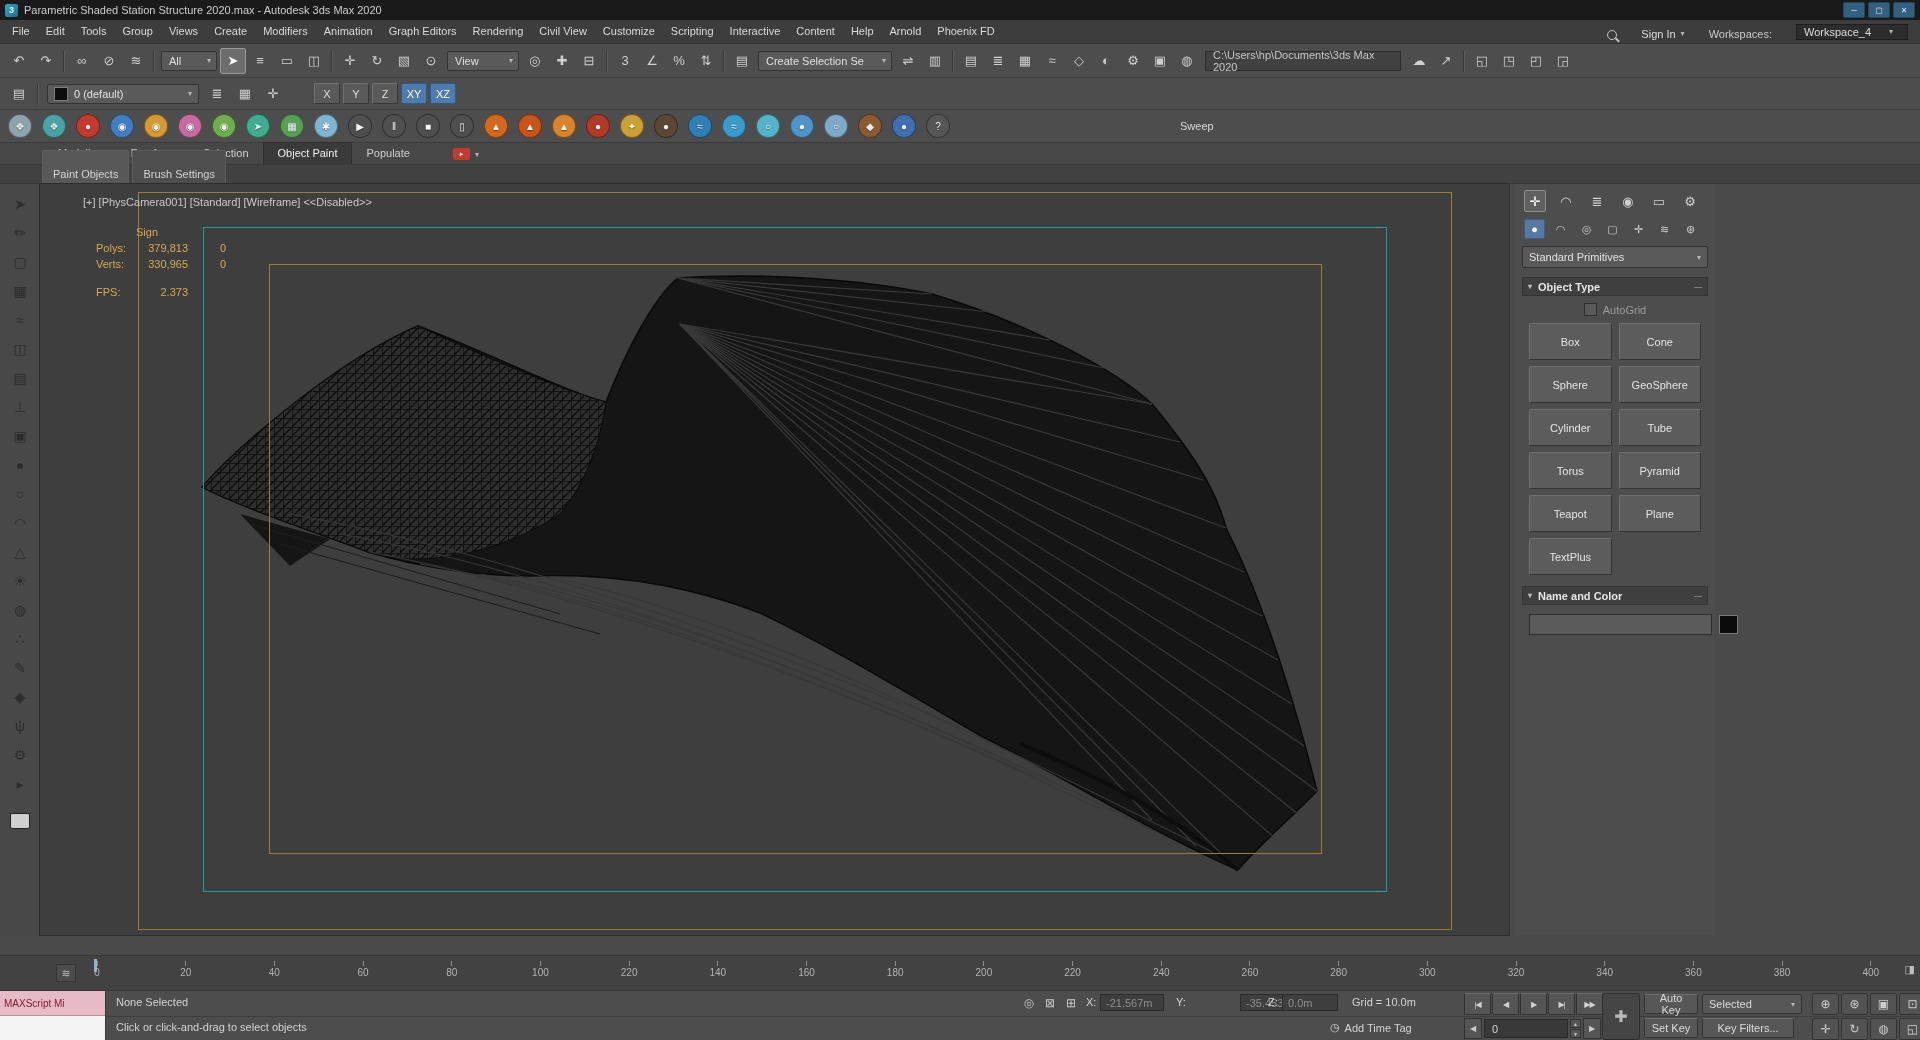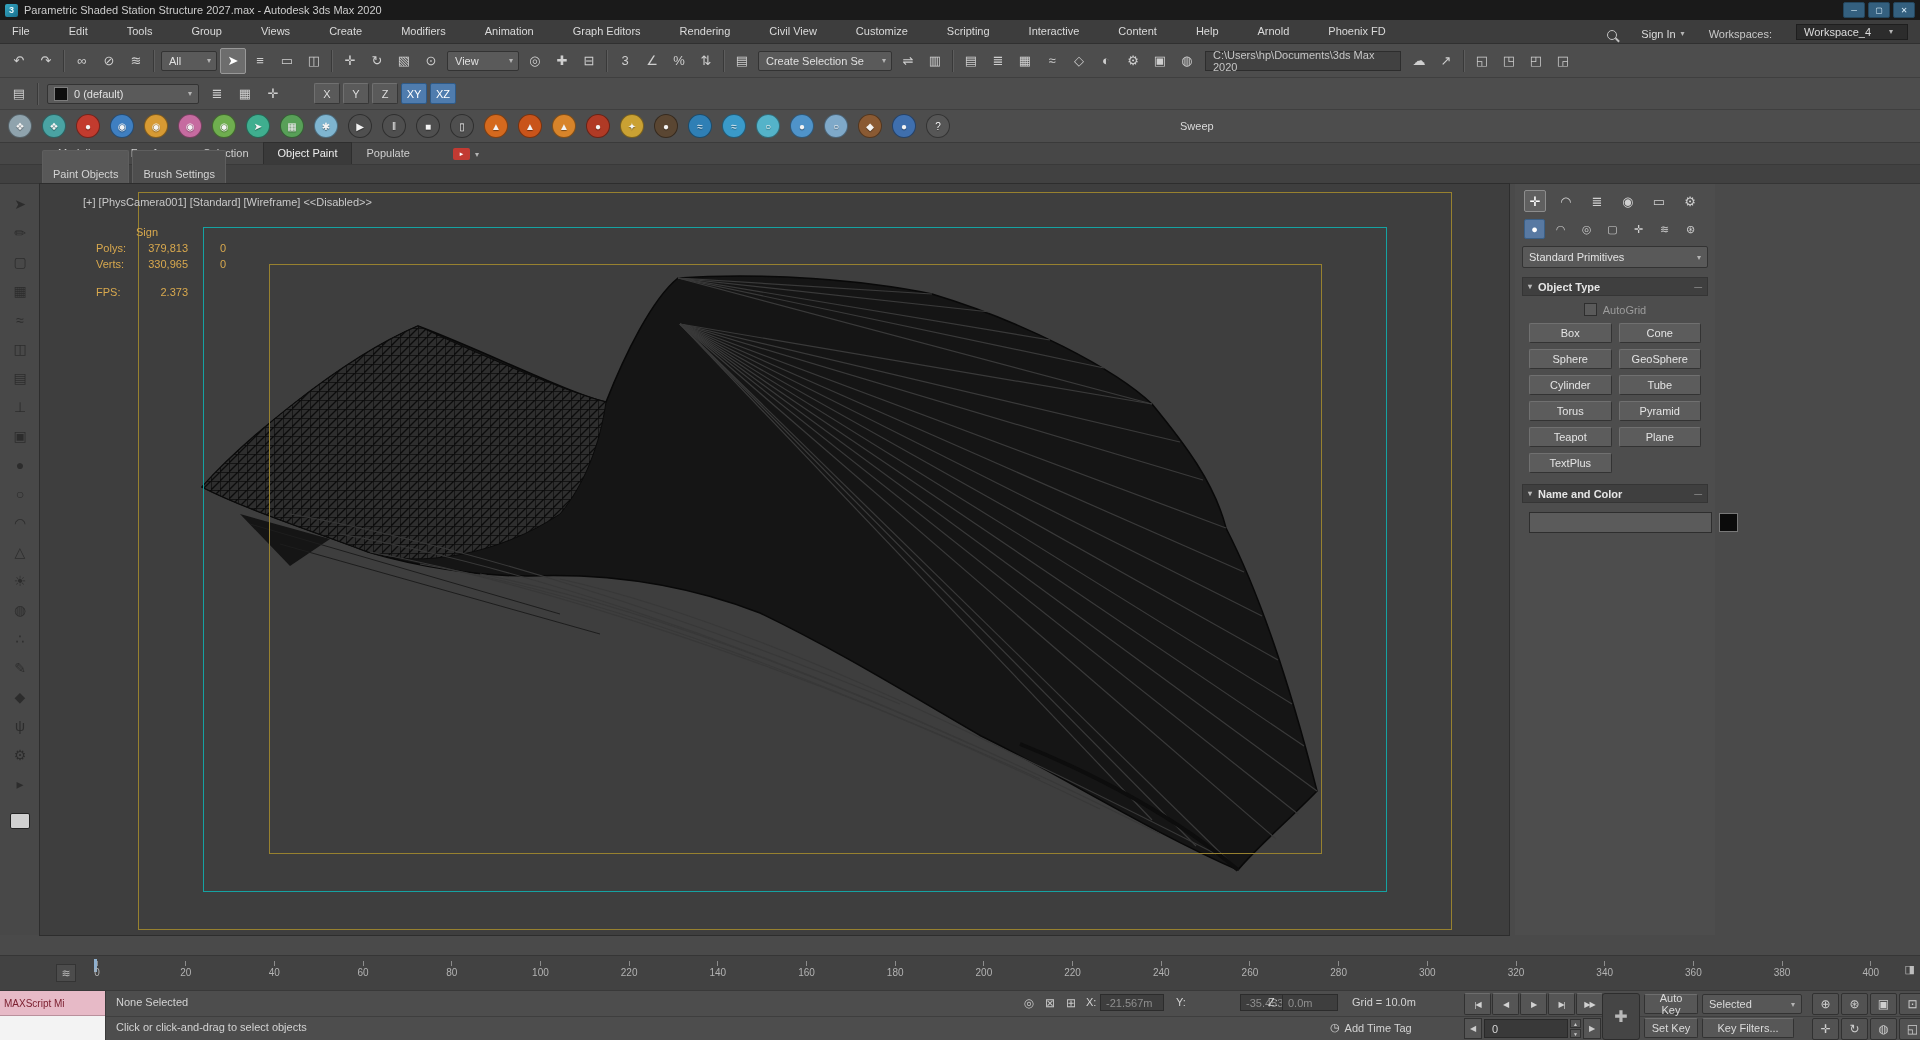--- a/index.html
+++ b/index.html
@@ -10,21 +10,21 @@
             display:flex;align-items:center;padding:0 5px;box-sizing:border-box;}
   .app-icon{width:13px;height:13px;border-radius:2px;background:linear-gradient(135deg,#35a7c2,#19708e);
             color:#eaf8fc;font-size:9px;font-weight:bold;display:inline-flex;align-items:center;justify-content:center;margin-right:6px;}
   .title-text{color:#cdcdcd;}
   .win-buttons{margin-left:auto;display:flex;gap:3px;}
   .win-btn{width:20px;height:14px;background:#34607f;border:1px solid #24465d;border-radius:2px;
            color:#d9edf9;font-size:8px;display:flex;align-items:center;justify-content:center;}
   
   .menubar{position:absolute;left:0;top:20px;width:100%;height:24px;background:#3d3d3d;border-bottom:1px solid #303030;
            display:flex;align-items:center;box-sizing:border-box;padding-left:4px;}
-  .menu-items{display:flex;gap:23px;}
+  .menu-items{display:flex;}
   .menu-item{padding:0 8px;line-height:23px;color:#dadada;}
   .menu-right{margin-left:auto;display:flex;align-items:flex-end;gap:24px;padding-right:12px;}
   .mag{position:relative;width:8px;height:8px;border:1.5px solid #c2c2c2;border-radius:50%;}
   .mag::after{content:"";position:absolute;width:5px;height:1.5px;background:#c2c2c2;transform:rotate(45deg);right:-4px;bottom:-2px;}
   .signin{display:flex;align-items:center;gap:5px;color:#dcdcdc;}
   .caret{font-size:8px;color:#b5b5b5;}
   .ws-label{color:#c9c9c9;}
   .ws-dd{background:#2c2c2c;border:1px solid #1e1e1e;padding:1px 7px;display:flex;align-items:center;gap:18px;color:#dcdcdc;min-width:96px;}
   
   .toolbar{position:absolute;left:0;width:100%;background:#4d4d4d;display:flex;align-items:center;box-sizing:border-box;}
@@ -94,21 +94,21 @@
          justify-content:space-between;padding:0 6px;margin-bottom:9px;color:#e2e2e2;}
   .rollout{margin-bottom:9px;}
   .rollout-header{height:17px;background:#3f3f3f;border:1px solid #353535;display:flex;align-items:center;gap:6px;
                   padding:0 5px;color:#e6e6e6;font-weight:bold;}
   .ro-arrow{font-size:8px;color:#b9b9b9;}
   .ro-dash{margin-left:auto;color:#8b8b8b;font-weight:normal;}
   .rollout-body{padding:7px 2px 2px;}
   .autogrid-row{display:flex;align-items:center;gap:6px;justify-content:center;margin-bottom:7px;color:#9c9c9c;}
   .checkbox{width:11px;height:11px;background:#5a5a5a;border:1px solid #2e2e2e;}
   .btn-grid{display:grid;grid-template-columns:1fr 1fr;gap:6px 7px;padding:0 5px;}
-  .cp-btn{height:20px;background:#5c5c5c;border:1px solid #333;border-top-color:#707070;border-left-color:#707070;
+  .cp-btn{height:37px;background:#5c5c5c;border:1px solid #333;border-top-color:#707070;border-left-color:#707070;
           border-radius:2px;color:#e4e4e4;font-size:11px;font-family:inherit;}
   .name-row{display:flex;gap:7px;align-items:center;padding:2px 5px;}
   .name-input{flex:1;height:17px;background:#5b5b5b;border:1px solid #2e2e2e;color:#ddd;font-family:inherit;}
   .color-swatch{width:17px;height:17px;background:#0b0b0b;border:1px solid #787878;flex:none;}
   
   .time-slider{position:absolute;left:0;top:935px;width:100%;height:20px;background:#454545;border-top:1px solid #383838;
                display:flex;align-items:center;box-sizing:border-box;padding-left:45px;}
   .ts-arrow{width:15px;height:16px;background:#575757;border:1px solid #333;color:#ccc;font-size:7px;
             display:flex;align-items:center;justify-content:center;flex:none;margin-right:2px;}
   .ts-track{position:relative;width:1397px;height:16px;background:#3e3e3e;border:1px solid #323232;flex:none;box-sizing:border-box;}
@@ -158,21 +158,21 @@
   .nav-btn{width:25px;height:20px;background:#525252;border:1px solid #313131;border-radius:2px;color:#cfcfcf;
            font-size:12px;display:flex;align-items:center;justify-content:center;}
 </style>
 </head>
 <body>
 
 <div class="app">
 
   <div class="titlebar">
     <span class="app-icon">3</span>
-    <span class="title-text">Parametric Shaded Station Structure 2027.max - Autodesk 3ds Max 2020</span>
+    <span class="title-text">Parametric Shaded Station Structure 2020.max - Autodesk 3ds Max 2020</span>
     <span class="win-buttons">
       <span class="win-btn">─</span>
       <span class="win-btn">▢</span>
       <span class="win-btn">✕</span>
     </span>
   </div>
 
   <div class="menubar">
     <div class="menu-items">
 

